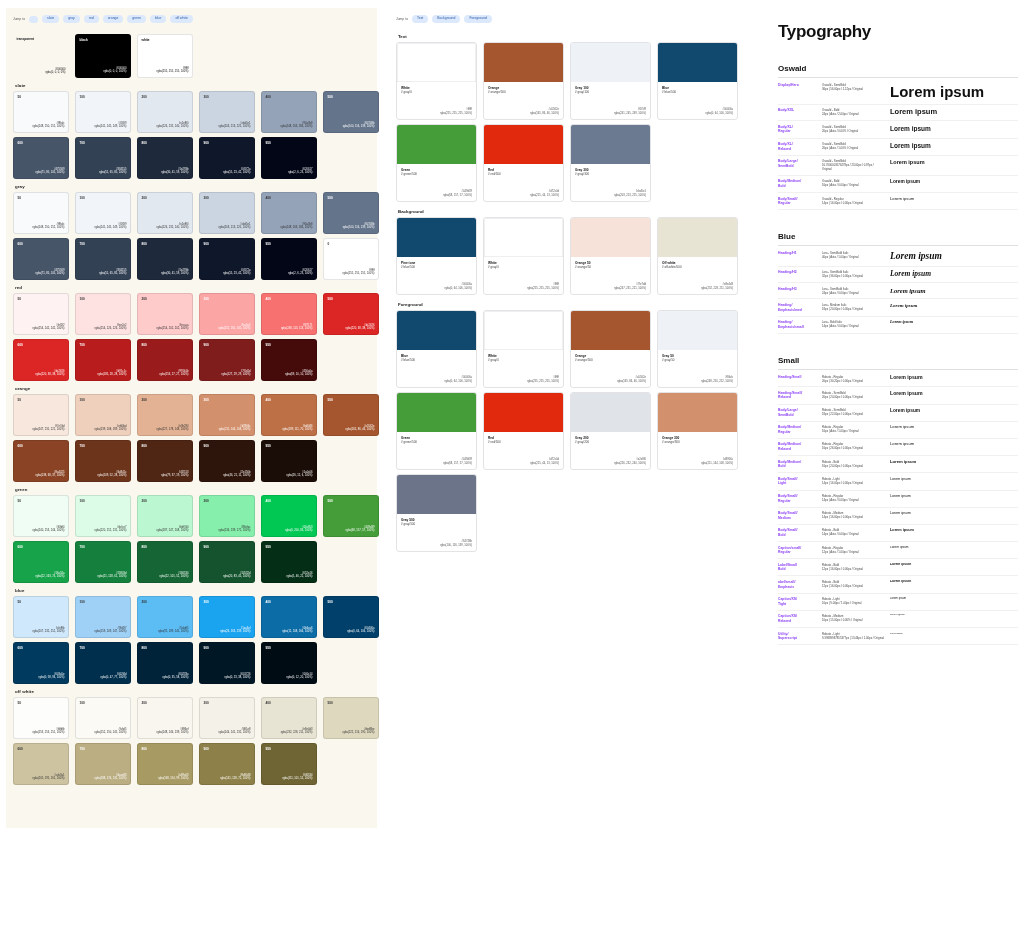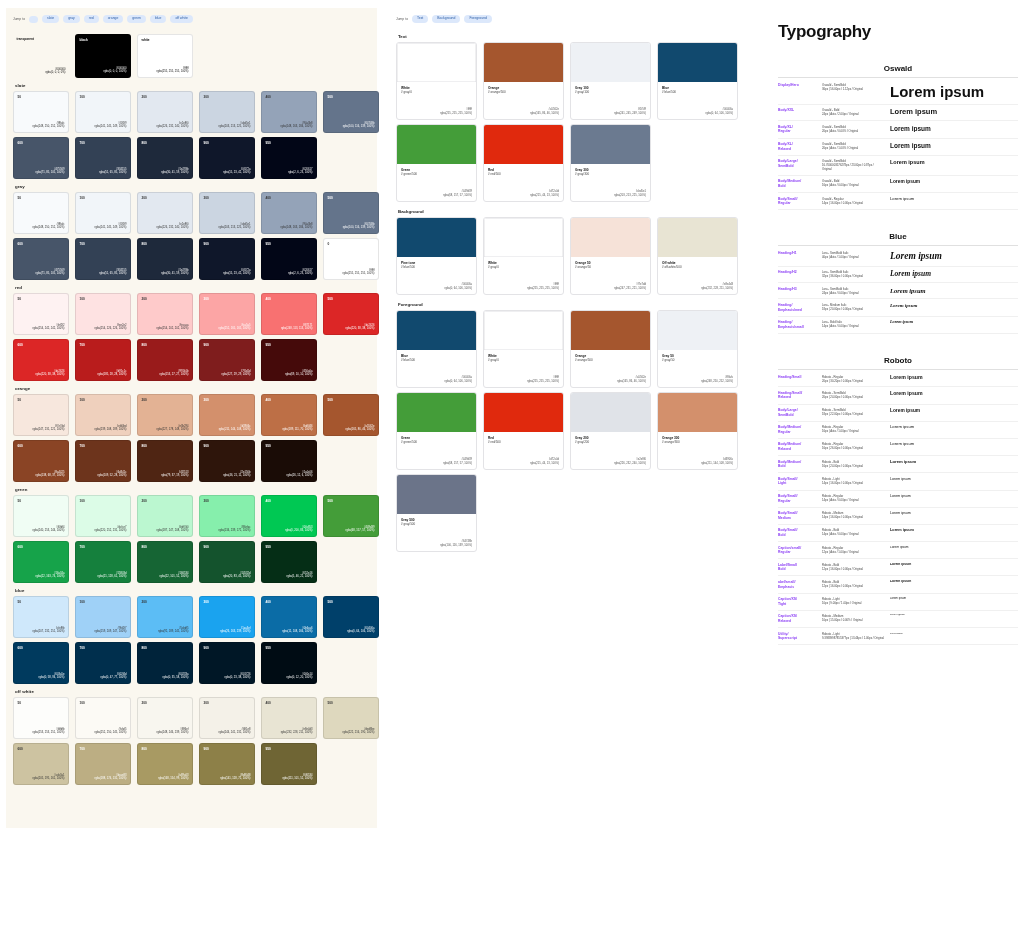--- a/index.html
+++ b/index.html
@@ -78,21 +78,21 @@
     position: absolute; right: 4px; bottom: 3.5px;
     text-align: right; font-size: 2.7px; color: #555; line-height: 1.4;
   }
 
   
   .typo-panel {
     position: absolute; left: 778px; top: 22px;
     width: 240px; height: 790px; background: #fff;
   }
   .typo-title { font-size: 17px; font-weight: bold; letter-spacing: -.3px; color: #111; }
-  .family-name { font-size: 8px; font-weight: bold; color: #111; margin: 22px 0 4px 0; text-align: center; }
+  .family-name { font-size: 8px; font-weight: bold; color: #111; margin: 22px 0 4px 0; }
   .fam-rule { height: 0.5px; background: #e0e0e0; margin-bottom: 2px; }
   .typo-row {
     display: flex; align-items: flex-start;
     padding: 3.5px 0; gap: 6px;
     border-bottom: 0.4px solid #f0f0f0;
   }
   .t-name { width: 38px; font-size: 3.4px; font-weight: bold; color: #8b3df5; line-height: 1.35; flex: none; }
   .t-spec { width: 62px; font-size: 2.8px; color: #444; line-height: 1.45; flex: none; }
   .t-prev { flex: 1; color: #111; line-height: 1.15; overflow: hidden; white-space: nowrap; }
   .oswald  { font-family: "Liberation Sans", sans-serif; font-stretch: condensed; }
@@ -1053,21 +1053,21 @@
 18px | 20.00px / 0.00px / Original</div>
           <div class="t-prev lora" style="font-size: 5px; font-weight: bold; font-style: italic;">Lorem ipsum</div>
         </div>
         <div class="typo-row">
           <div class="t-name" style="white-space: pre-line;">Heading/
 Emphasis/small</div>
           <div class="t-spec" style="white-space: pre-line;">Lora - Bold Italic
 14px | Auto / 0.00px / Original</div>
           <div class="t-prev lora" style="font-size: 4.2px; font-weight: bold; font-style: italic;">Lorem ipsum</div>
         </div>
-        <div class="family-name">Roboto</div>
+        <div class="family-name">Small</div>
         <div class="fam-rule"></div>
         <div class="typo-row">
           <div class="t-name" style="white-space: pre-line;">Heading/Small</div>
           <div class="t-spec" style="white-space: pre-line;">Roboto - Regular
 20px | 30.20px / 0.00px / Original</div>
           <div class="t-prev roboto" style="font-size: 5.2px; font-weight: bold;">Lorem ipsum</div>
         </div>
         <div class="typo-row">
           <div class="t-name" style="white-space: pre-line;">Heading/Small/
 Relaxed</div>

